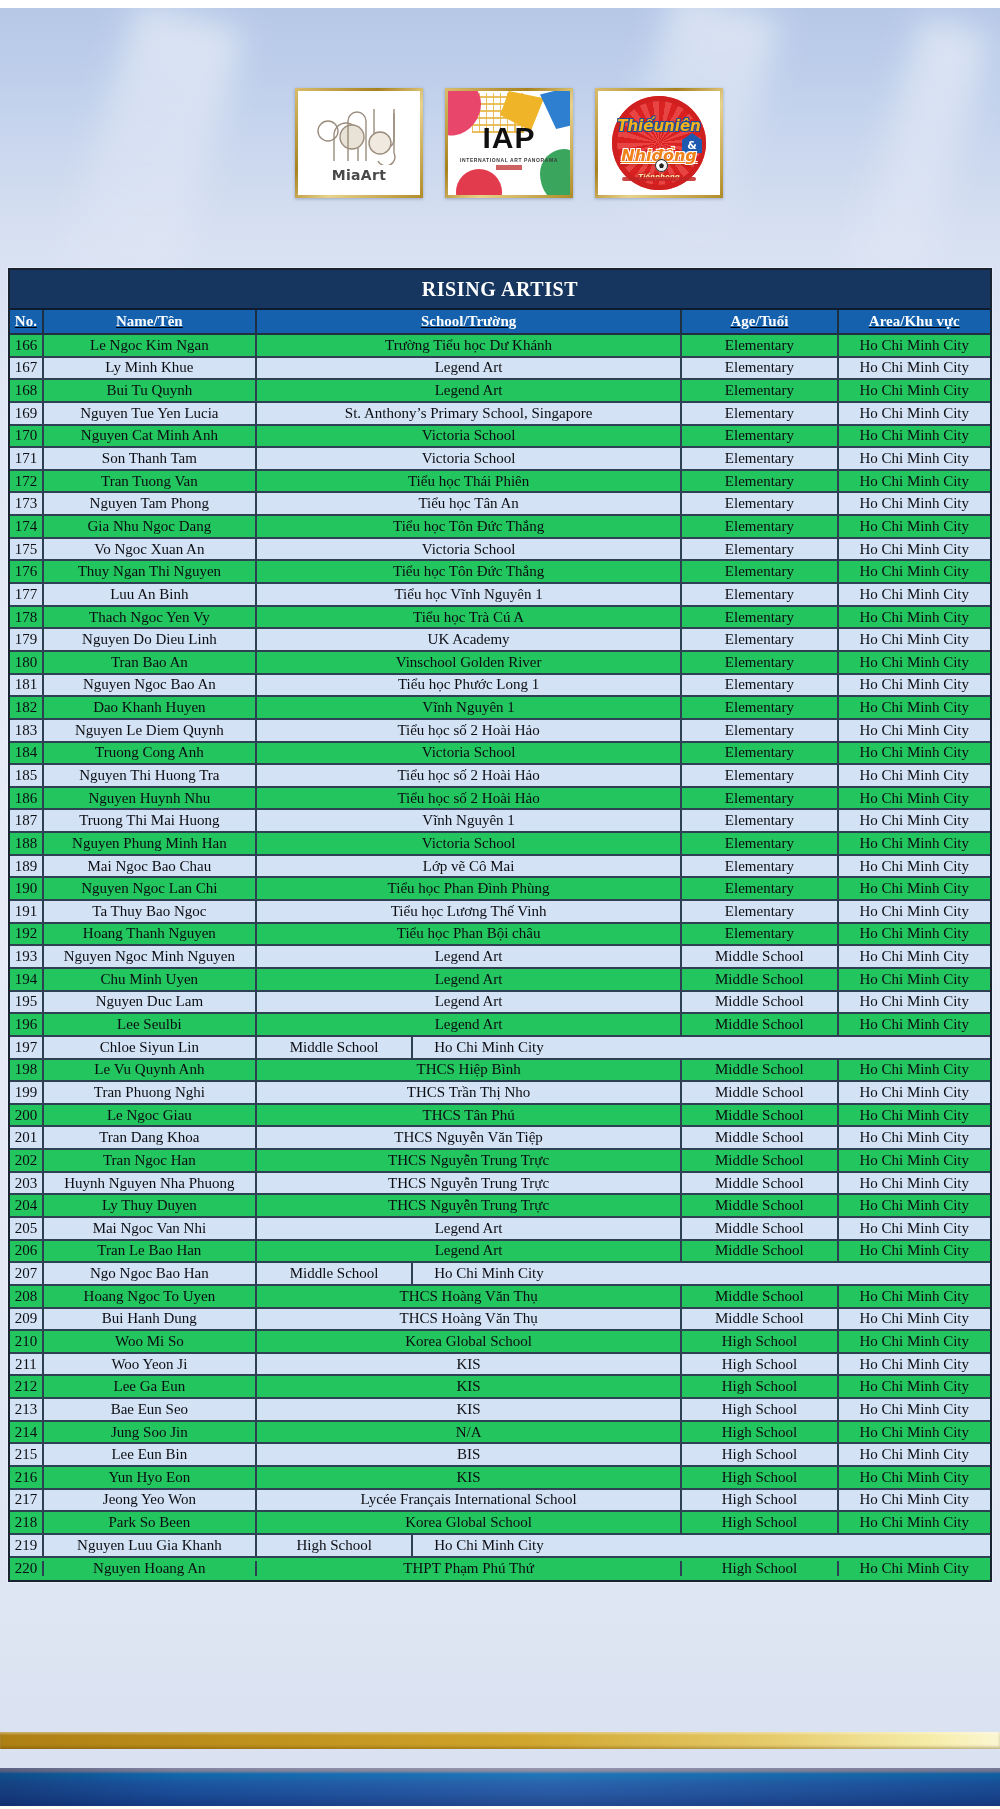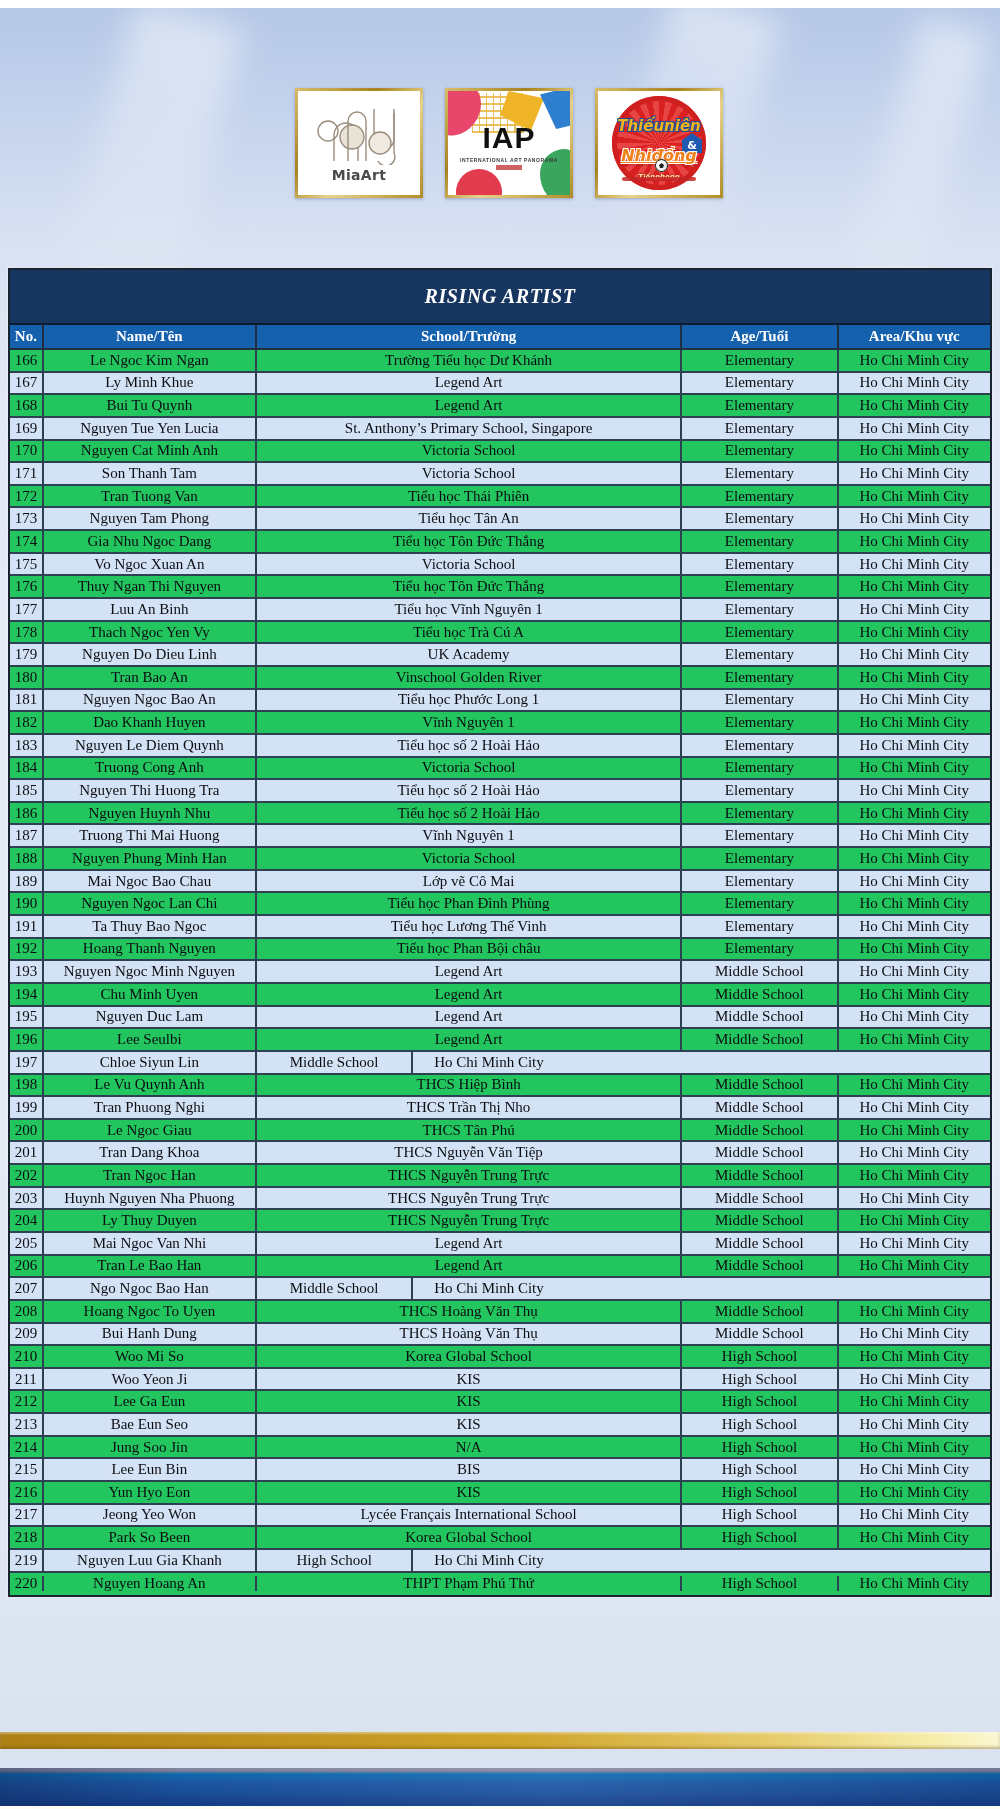--- a/index.html
+++ b/index.html
@@ -83,24 +83,24 @@
     box-shadow:inset 0 0 0 1px #222; }
   .tntp-ball::after { content:""; position:absolute; left:4px; top:4px; width:5px; height:5px;
     background:#222; clip-path:polygon(50% 0, 100% 38%, 80% 100%, 20% 100%, 0 38%); }
   .tntp-banner { position:absolute; left:24px; right:24px; top:86px; height:4px;
     background:#c22525; border-radius:2px; opacity:.85; }
 
   
   .board { position:absolute; left:8px; top:268px; width:984px;
     border:2px solid #18232f; background:#d8e6f6;
     box-shadow:0 0 0 1px rgba(255,255,255,.25); }
-  .title-band { height:55px; background:#17365f; border-bottom:2px solid #0c1c30;
+  .title-band { height:40px; background:#17365f; border-bottom:2px solid #0c1c30;
     display:flex; align-items:center; justify-content:center;
-    color:#ffffff; font-weight:bold; font-size:20px; letter-spacing:.6px;font-style:italic; }
-  .hdr { display:flex; height:25px; background:#1561ad; border-bottom:2px solid #21303f; }
+    color:#ffffff; font-weight:bold; font-size:20px; letter-spacing:.6px; }
+  .hdr { display:flex; height:25px; background:#1561ad; border-bottom:2px solid #21303f;text-decoration:underline; }
   .cell { display:flex; align-items:center; justify-content:center; text-align:center;
     border-right:2px solid #2e4152; overflow:hidden; white-space:nowrap; line-height:1; }
   .cell:last-child { border-right:none; }
   .hdr .cell { color:#ffffff; font-weight:bold; font-size:15px; border-right-color:#1d2f40; }
   .row { display:flex; height:22.65px; border-bottom:2px solid #2e4152; background:#22c55e; }
   .row:nth-child(even) { background:#d3e2f4; }
   .row:last-child { border-bottom:none;align-items:center; }
   .row .cell { font-size:15px; color:#0c0d12; }
   .c0 { width:3.45%; } .c1 { width:21.75%; } .c2 { width:43.4%; } .c3 { width:15.95%; } .c4 { width:15.45%; }
 

